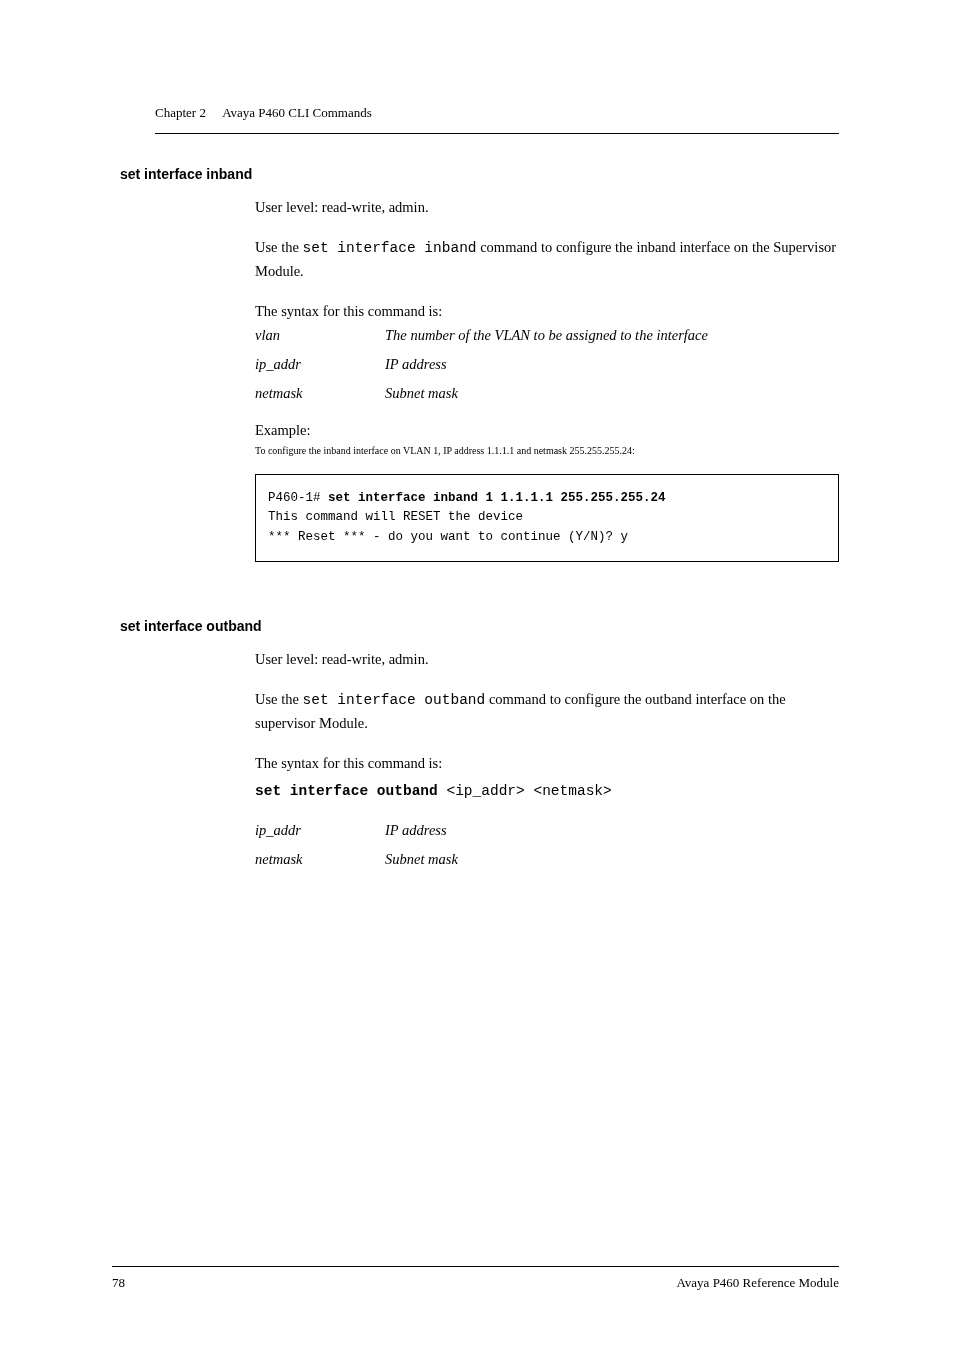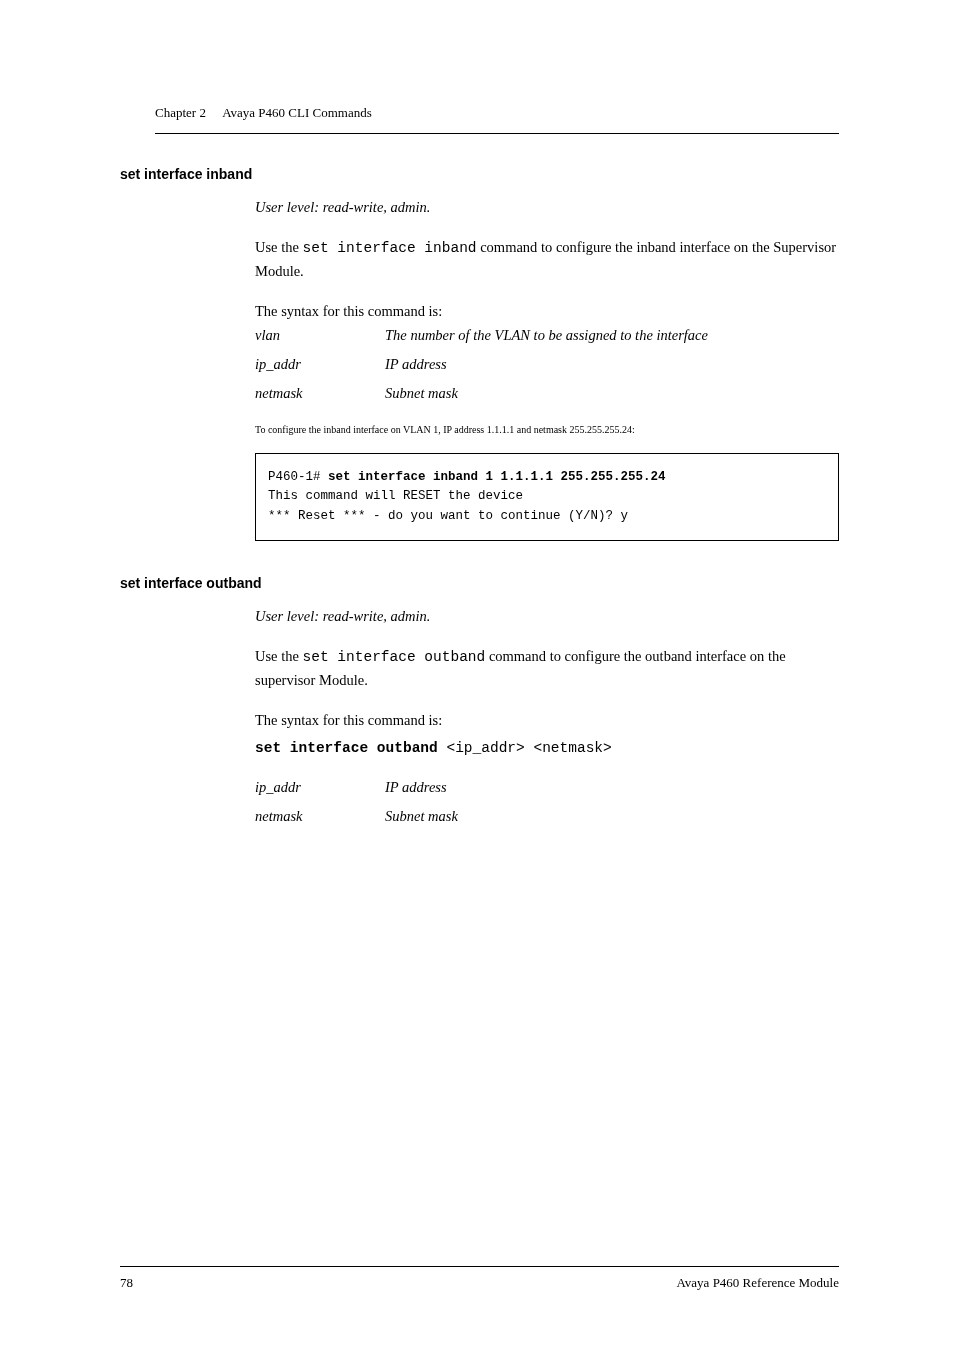--- a/index.html
+++ b/index.html
@@ -30,21 +30,20 @@
       font-size: 14px;
       margin-bottom: 14px;
       margin-left: -35px;
     }
     .body-text {
       font-size: 14.5px;
       line-height: 1.55;
       margin-bottom: 18px;
     }
     .body-text-italic {
-      font-style: italic;
     }
     .mono {
       font-family: 'Courier New', Courier, monospace;
     }
     .mono-bold {
       font-family: 'Courier New', Courier, monospace;
       font-weight: bold;
     }
     .syntax-line {
       font-size: 14.5px;
@@ -75,30 +74,30 @@
       font-size: 10px;
       line-height: 1.5;
       margin-bottom: 16px;
     }
     .code-box {
       border: 1px solid #000;
       padding: 14px 12px;
       font-family: 'Courier New', Courier, monospace;
       font-size: 12.5px;
       line-height: 1.55;
-      margin-bottom: 34px;
+      margin-bottom: 56px;
       white-space: pre-wrap;
     }
     .indented-section {
       padding-left: 100px;
     }
     .footer {
       position: absolute;
       bottom: 60px;
-      left: 120px;
+      left: 112px;
       right: 115px;
       border-top: 1px solid #000;
       padding-top: 8px;
       display: flex;
       justify-content: space-between;
       font-size: 13px;
     }
     .page-number {
       font-family: Georgia, serif;
     }
@@ -134,20 +133,21 @@
       <div class="param-row">
         <div class="param-name">ip_addr</div>
         <div class="param-desc">IP address</div>
       </div>
       <div class="param-row">
         <div class="param-name">netmask</div>
         <div class="param-desc">Subnet mask</div>
       </div>
     </div>
 
+    <div class="example-label">Example:</div>
     <div class="example-text">To configure the inband interface on VLAN 1, IP address 1.1.1.1 and netmask 255.255.255.24:</div>
 
     <div class="code-box"><span>P460-1# </span><span class="mono-bold">set interface inband 1 1.1.1.1 255.255.255.24</span>
 <span>This command will RESET the device</span>
 <span>*** Reset *** - do you want to continue (Y/N)? y</span></div>
   </div>
 
   <div class="section-heading">set interface outband</div>
 
   <div class="indented-section">

